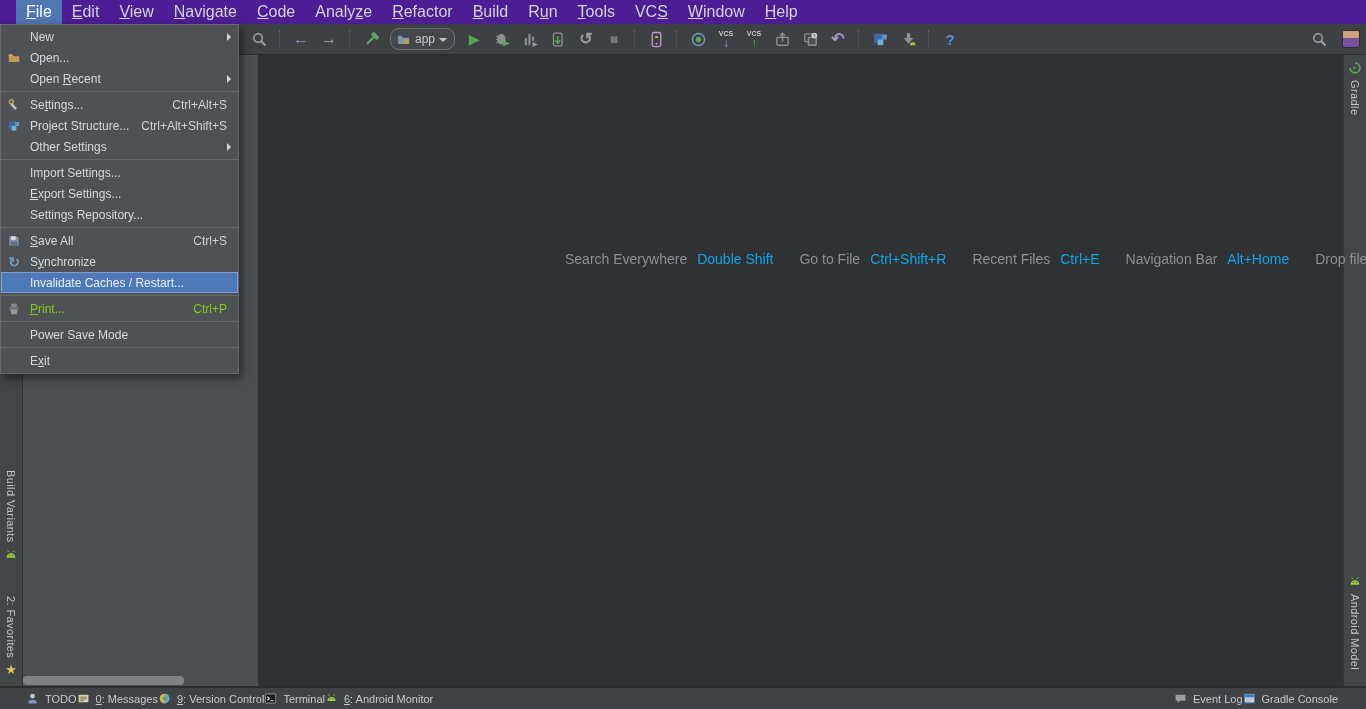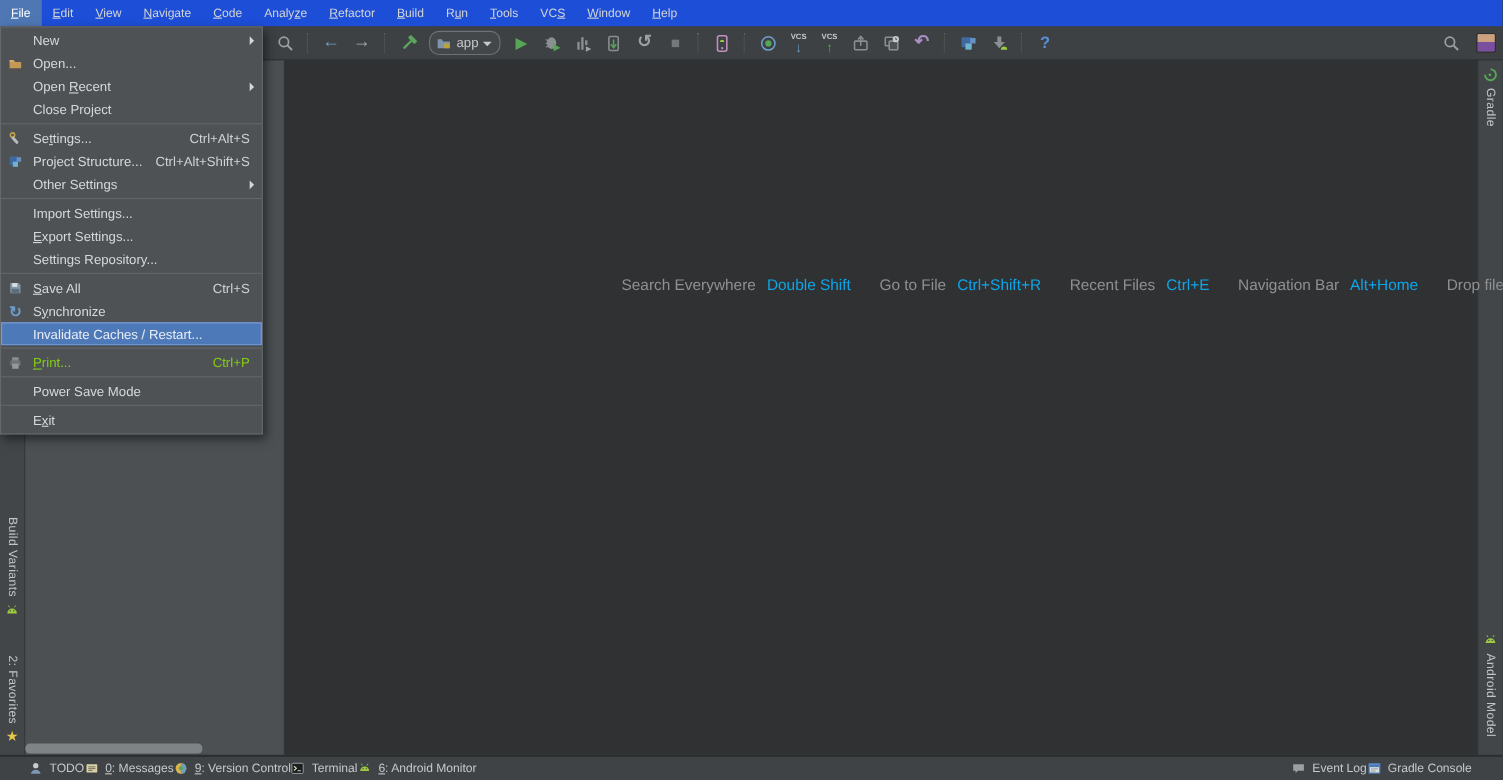--- a/index.html
+++ b/index.html
@@ -1,22 +1,22 @@
 <!DOCTYPE html>
 <html><head>
 <meta charset="utf-8">
 <style>
   html,body{margin:0;padding:0;width:1366px;height:709px;overflow:hidden;
     background:#3d4144;font-family:"Liberation Sans",sans-serif;
     -webkit-font-smoothing:antialiased;}
   .window{position:relative;width:1366px;height:709px;display:flex;flex-direction:column;}
 
   
-  .menubar{height:24px;flex:0 0 24px;display:flex;align-items:stretch;padding-left:0;
-    background:#1d4ed8;font-size:11px;color:#d2d4d6;}
+  .menubar{height:24px;flex:0 0 24px;display:flex;align-items:stretch;padding-left:16px;
+    background:#4c1d95;font-size:16px;color:#d2d4d6;}
   .menu-item{padding:0 10px;line-height:24px;cursor:default;white-space:nowrap;}
   .menu-item.selected{background:#4f77b4;color:#ffffff;}
   .mn{text-decoration:underline;text-underline-offset:1px;}
 
   
   .toolbar{height:30px;flex:0 0 30px;background:#3d4144;border-bottom:1px solid #2a2c2e;
     display:flex;align-items:center;justify-content:space-between;}
   .tgroup{display:flex;align-items:center;gap:2px;}
   .tgroup.lft{margin-left:246px;}
   .tgroup.rgt{margin-right:6px;gap:10px;}
@@ -520,26 +520,20 @@
     <span class="mlabel"><span>Open...</span><span class="mn"></span><span></span></span>
     <span class="mshort"></span>
 
   </div>
       <div class="mrow">
     <span class="micon"></span>
     <span class="mlabel"><span>Open </span><span class="mn">R</span><span>ecent</span></span>
     <span class="mshort"></span>
     <span class="marrow"></span>
   </div>
-      <div class="mrow">
-    <span class="micon"></span>
-    <span class="mlabel"><span>Close Project</span><span class="mn"></span><span></span></span>
-    <span class="mshort"></span>
-
-  </div>
       <div class="msep"></div>
       <div class="mrow">
     <span class="micon i-settings">
           <svg class="svgic">
             <use href="#sy-wrench"></use>
           </svg>
         </span>
     <span class="mlabel"><span>Se</span><span class="mn">t</span><span>tings...</span></span>
     <span class="mshort">Ctrl+Alt+S</span>
 

